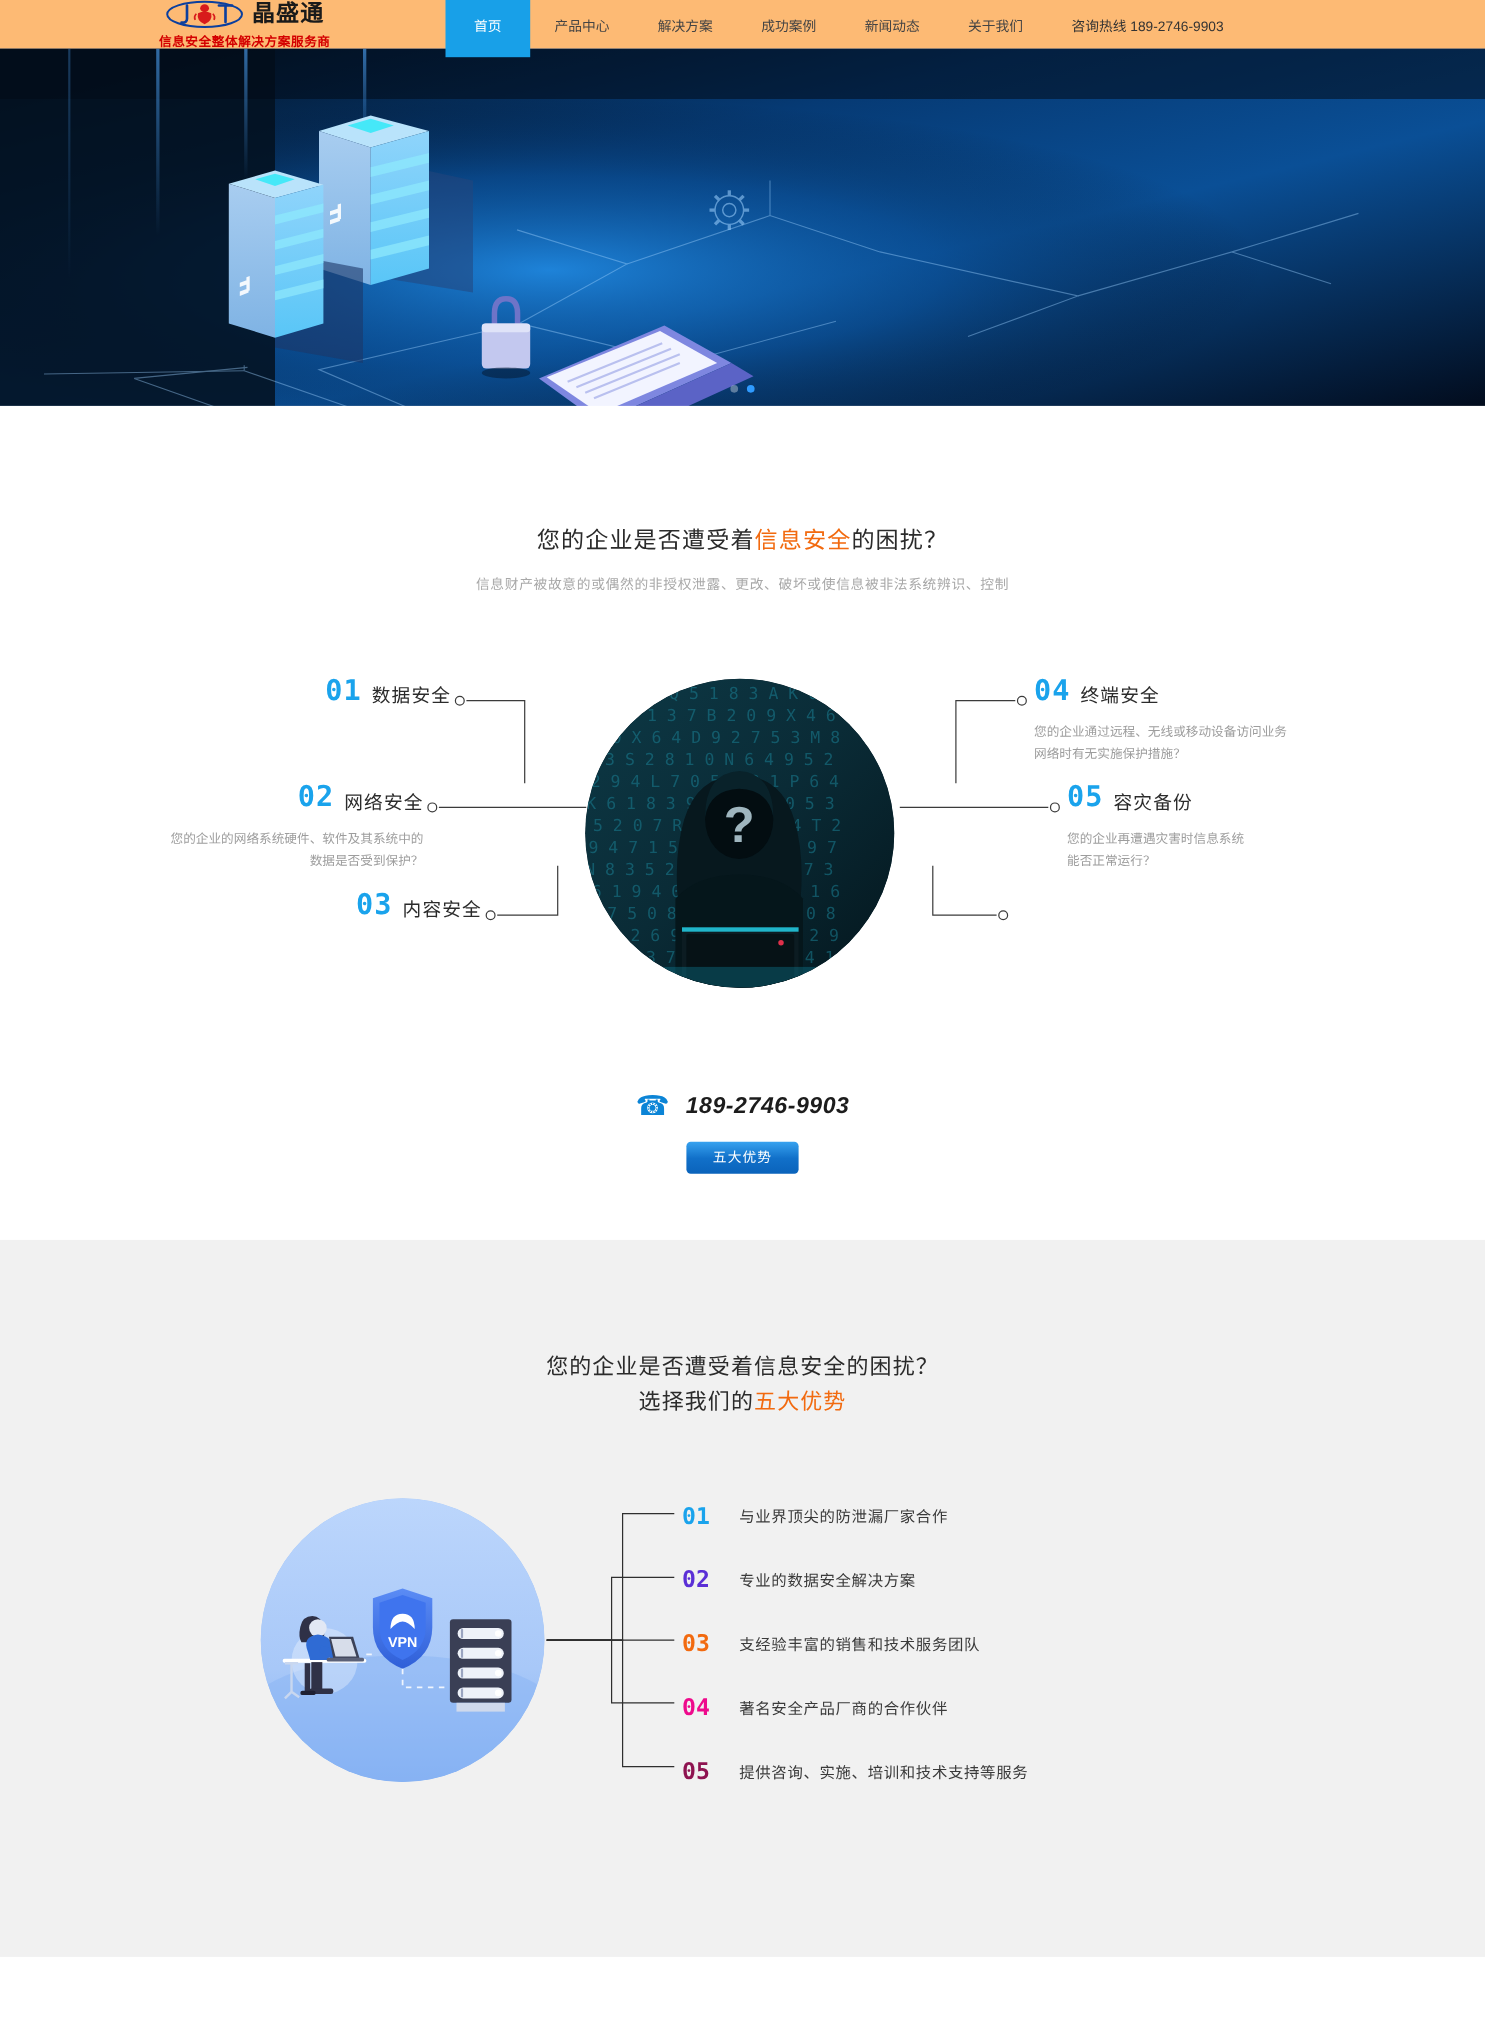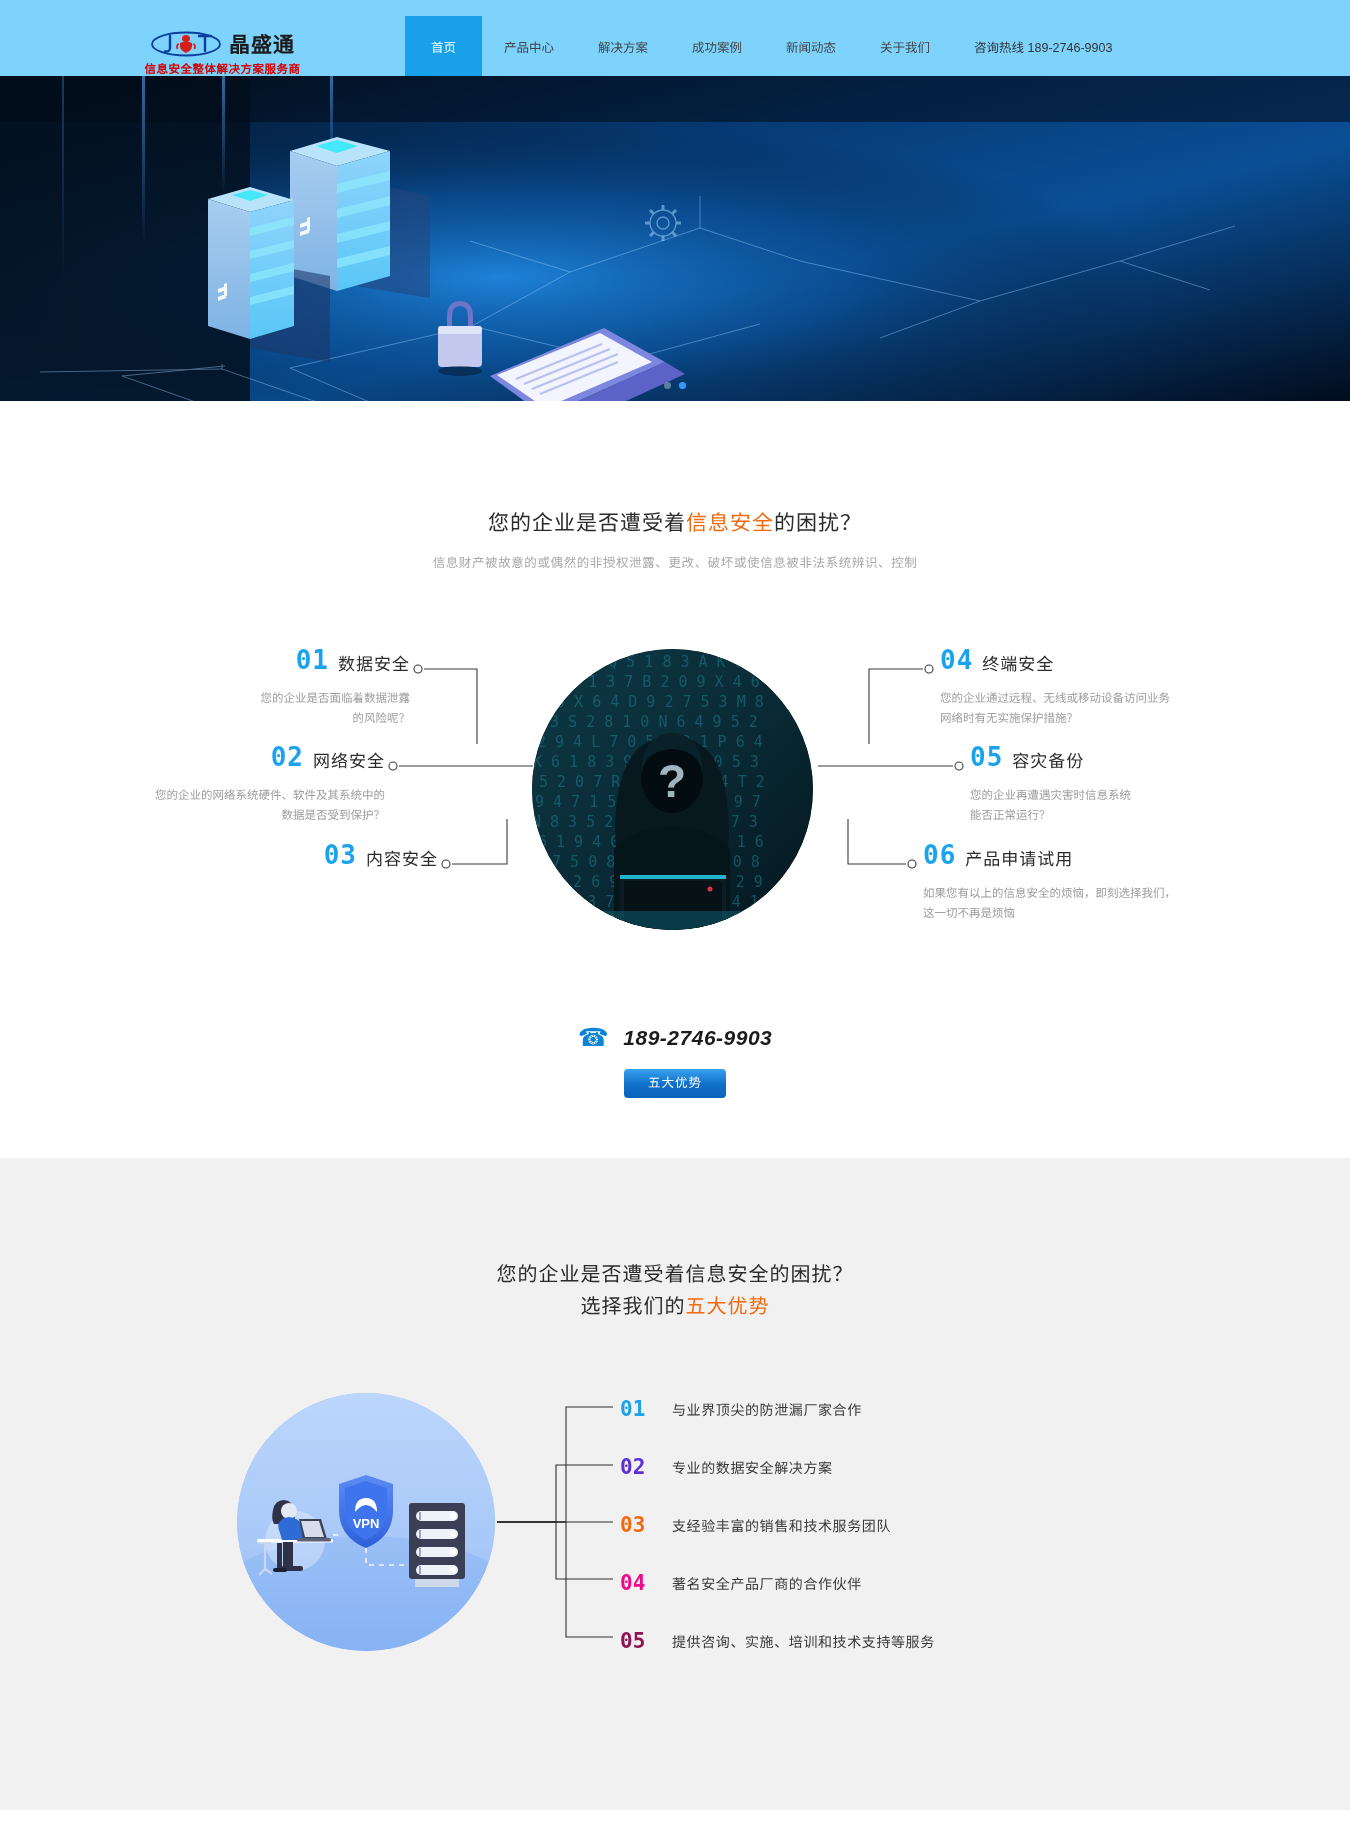--- a/index.html
+++ b/index.html
@@ -7,24 +7,24 @@
   html, body {
     width: 1350px;
     background: #ffffff;
     font-family: "Liberation Sans", "DejaVu Sans", sans-serif;
     color: #333;
   }
   body { width: 1350px; overflow-x: hidden; }
 
   
   .header {
-    height: 76px;
-    background: #7dd3fc;
+    height: 44px;
+    background: #fdba74;
     display: flex;
-    align-items: flex-end;
+    align-items: center;
     position: relative;
     z-index: 20;
   }
   .logo-block {
     width: 405px;
     display: flex;
     flex-direction: column;
     align-items: center;
     justify-content: center;
     padding-left: 40px;
@@ -510,24 +510,20 @@
           <rect x="0" y="262" width="281" height="19" fill="#0f8aa4" opacity="0.35"></rect>
         </g>
       </svg>
     </div>
 
     <div class="feat left" style="left:110px; top:28px;">
       <div class="feat-head">
         <span class="feat-num">01</span>
         <span class="feat-name">数据安全</span>
       </div>
-      <div class="feat-desc">
-        <div>您的企业是否面临着数据泄露</div>
-        <div>的风险呢？</div>
-      </div>
     </div>
 
     <div class="feat left" style="left:85px; top:125px; width:300px;">
       <div class="feat-head">
         <span class="feat-num">02</span>
         <span class="feat-name">网络安全</span>
       </div>
       <div class="feat-desc">
         <div>您的企业的网络系统硬件、软件及其系统中的</div>
         <div>数据是否受到保护？</div>
@@ -556,30 +552,20 @@
       <div class="feat-head">
         <span class="feat-num">05</span>
         <span class="feat-name">容灾备份</span>
       </div>
       <div class="feat-desc">
         <div>您的企业再遭遇灾害时信息系统</div>
         <div>能否正常运行？</div>
       </div>
     </div>
 
-    <div class="feat right" style="left:923px; top:223px; width:330px;">
-      <div class="feat-head">
-        <span class="feat-num">06</span>
-        <span class="feat-name">产品申请试用</span>
-      </div>
-      <div class="feat-desc">
-        <div>如果您有以上的信息安全的烦恼，即刻选择我们，</div>
-        <div>这一切不再是烦恼</div>
-      </div>
-    </div>
   </div>
 
   <div class="contact">
     <div class="contact-phone">
       <span class="tel-glyph">☎</span>
       <span>189-2746-9903</span>
     </div>
     <div>
       <button class="cta-btn">五大优势</button>
     </div>

